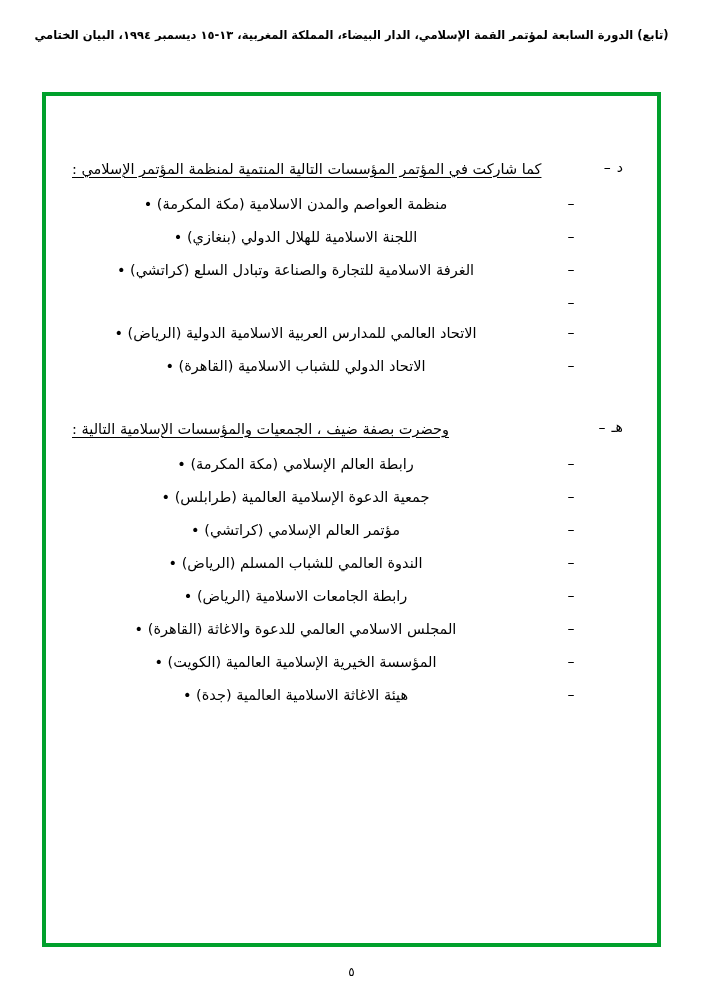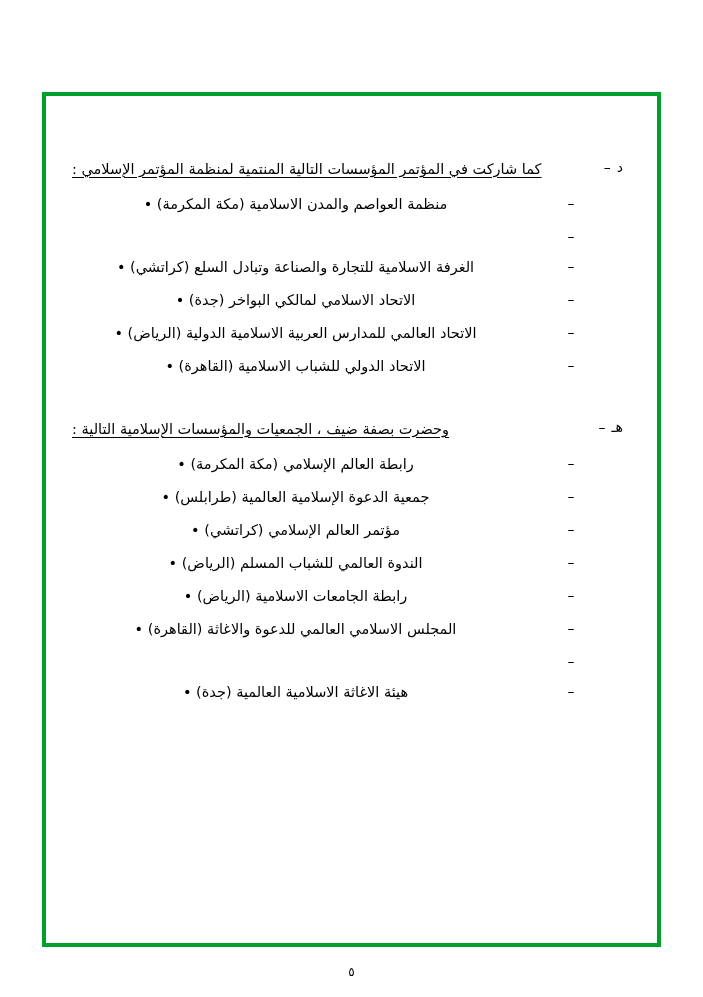--- a/index.html
+++ b/index.html
@@ -133,47 +133,48 @@
     text-align: center;
     font-size: 12px;
   }
 </style>
 </head>
 <body>
 
 <div class="page">
 
   <div class="header">
+    <div class="header-line1">(تابع) الدورة السابعة لمؤتمر القمة الإسلامي، الدار البيضاء، المملكة المغربية، ١٣-١٥ ديسمبر ١٩٩٤، البيان الختامي</div>
   </div>
 
   <div class="frame">
     <div class="content">
 
       <div class="section">
         <div class="section-head">
           <div class="marker">
             <span>د</span><span class="dash">–</span>
           </div>
           <div class="section-title">كما شاركت في المؤتمر المؤسسات التالية المنتمية لمنظمة المؤتمر الإسلامي :</div>
         </div>
         <ul class="items">
           <li class="item">
             <span class="item-dash">–</span>
             <span class="item-text">منظمة العواصم والمدن الاسلامية (مكة المكرمة) •</span>
           </li>
           <li class="item">
             <span class="item-dash">–</span>
+            <span class="item-text">اللجنة الاسلامية للهلال الدولي (بنغازي) •</span>
           </li>
           <li class="item">
             <span class="item-dash">–</span>
             <span class="item-text">الغرفة الاسلامية للتجارة والصناعة وتبادل السلع (كراتشي) •</span>
           </li>
           <li class="item">
             <span class="item-dash">–</span>
-            <span class="item-text">الاتحاد الاسلامي لمالكي البواخر (جدة) •</span>
           </li>
           <li class="item">
             <span class="item-dash">–</span>
             <span class="item-text">الاتحاد العالمي للمدارس العربية الاسلامية الدولية (الرياض) •</span>
           </li>
           <li class="item">
             <span class="item-dash">–</span>
             <span class="item-text">الاتحاد الدولي للشباب الاسلامية (القاهرة) •</span>
           </li>
         </ul>
@@ -206,20 +207,21 @@
           <li class="item">
             <span class="item-dash">–</span>
             <span class="item-text">رابطة الجامعات الاسلامية (الرياض) •</span>
           </li>
           <li class="item">
             <span class="item-dash">–</span>
             <span class="item-text">المجلس الاسلامي العالمي للدعوة والاغاثة (القاهرة) •</span>
           </li>
           <li class="item">
             <span class="item-dash">–</span>
+            <span class="item-text">المؤسسة الخيرية الإسلامية العالمية (الكويت) •</span>
           </li>
           <li class="item">
             <span class="item-dash">–</span>
             <span class="item-text">هيئة الاغاثة الاسلامية العالمية (جدة) •</span>
           </li>
         </ul>
       </div>
 
     </div>
   </div>

